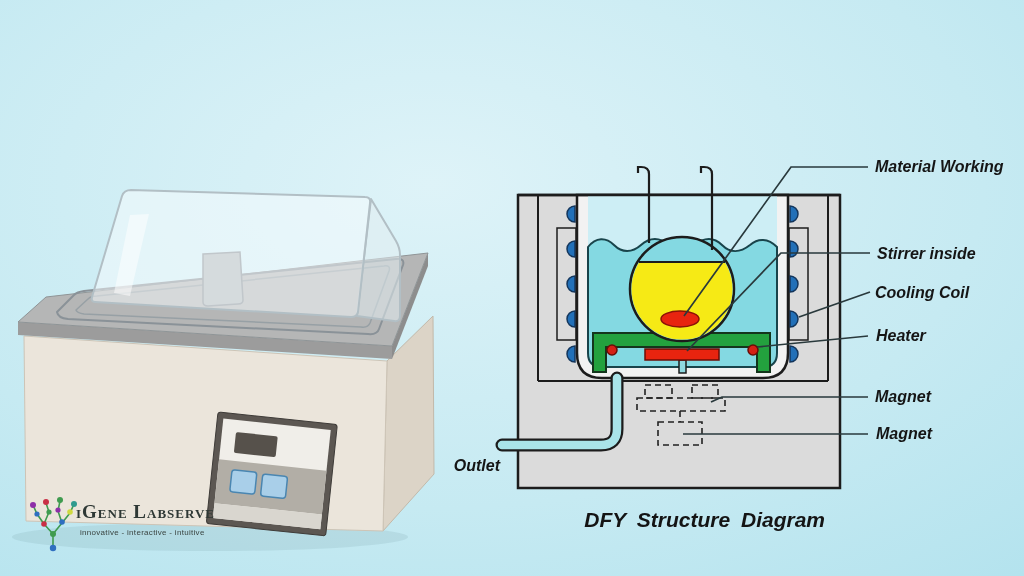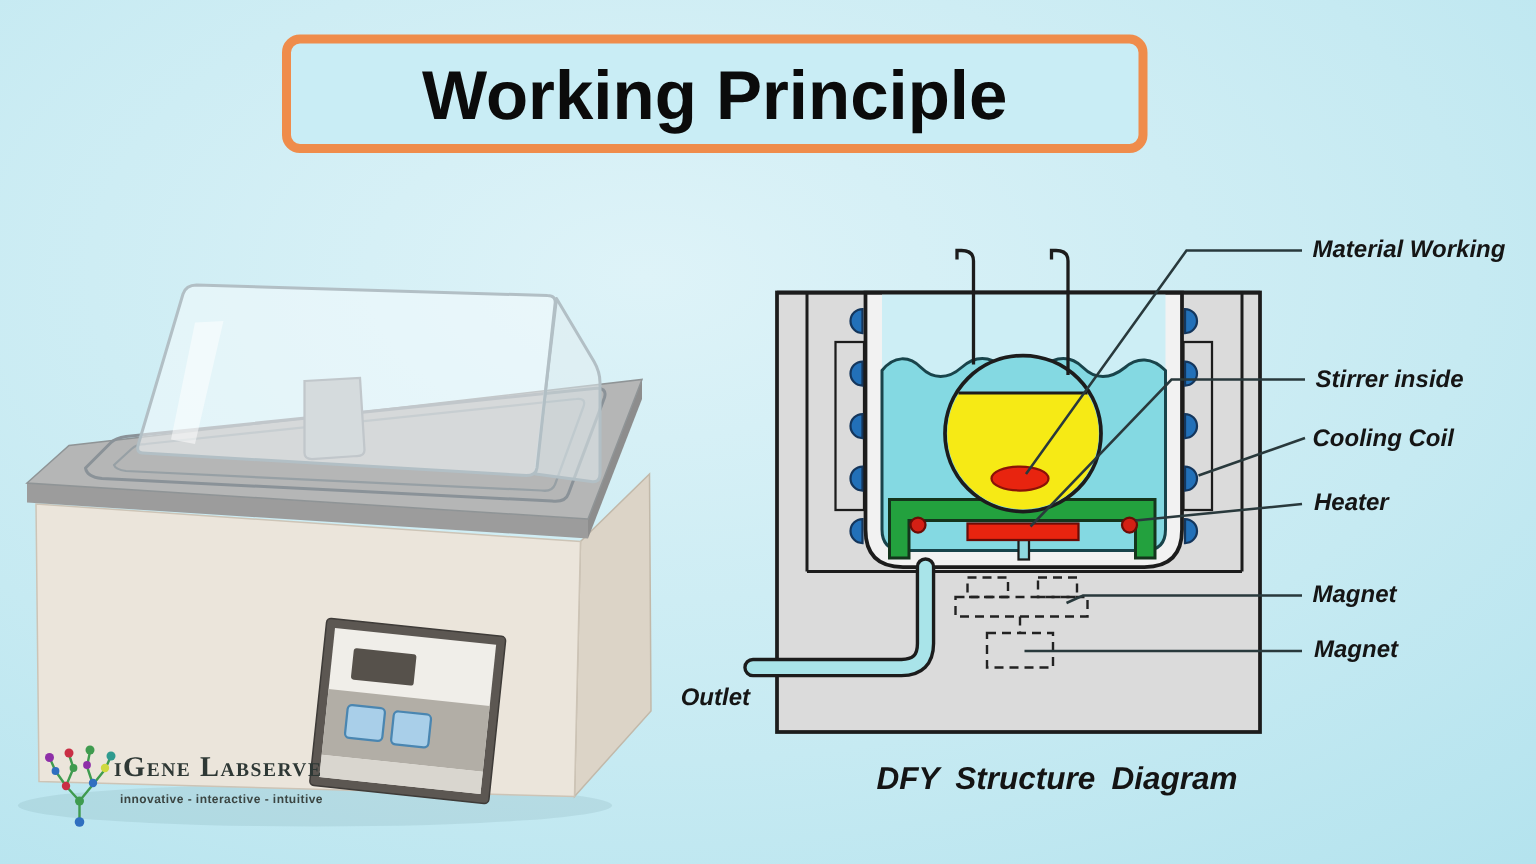--- a/index.html
+++ b/index.html
@@ -31,22 +31,22 @@
     font:italic bold 21px "Liberation Sans", sans-serif;
     word-spacing:5px; color:#141414; white-space:nowrap;
   }
   .logo-name{
     position:absolute; left:76px; top:501px;
     font-family:"Liberation Serif", serif; font-variant:small-caps;
     font-size:19px; font-weight:600; letter-spacing:1px; color:#2e3835;
     white-space:nowrap;
   }
   .logo-tagline{
-    position:absolute; left:80px; top:528px; width:126px; text-align:center;
-    font-size:8px; font-weight:bold; letter-spacing:0.3px; color:#3b4542;
+    position:absolute; left:80px; top:528px; width:126px; 
+    font-size:8px; font-weight:normal; letter-spacing:0.3px; color:#3b4542;
     font-family:"Liberation Sans", sans-serif; white-space:nowrap;
   }
 </style>
 </head>
 <body>
 
 <div class="stage">
 
   <svg class="art" width="1024" height="576" viewBox="0 0 1024 576">
     <defs>
@@ -144,23 +144,20 @@
       <circle cx="49" cy="512" r="2.6" fill="#3f9b4f"></circle>
       <circle cx="58" cy="510" r="2.6" fill="#8e2fa8"></circle>
       <circle cx="70" cy="512" r="2.8" fill="#cfd93f"></circle>
       <circle cx="44" cy="524" r="2.8" fill="#c92f45"></circle>
       <circle cx="62" cy="522" r="2.8" fill="#2f6fc0"></circle>
       <circle cx="53" cy="534" r="3" fill="#3f9b4f"></circle>
       <circle cx="53" cy="548" r="3.2" fill="#2f6fc0"></circle>
     </g>
   </svg>
 
-  <div class="title-box">
-    <span class="title-text">Working Principle</span>
-  </div>
 
   <div class="dlabel" style="left:875px; top:167px;">Material Working</div>
   <div class="dlabel" style="left:877px; top:254px;">Stirrer inside</div>
   <div class="dlabel" style="left:875px; top:293px;">Cooling Coil</div>
   <div class="dlabel" style="left:876px; top:336px;">Heater</div>
   <div class="dlabel" style="left:875px; top:397px;font-style:italic;">Magnet</div>
   <div class="dlabel" style="left:876px; top:434px;">Magnet</div>
   <div class="dlabel right-align" style="left:448px; top:446px; width:52px;">Outlet</div>
 
   <div class="caption">DFY Structure Diagram</div>

